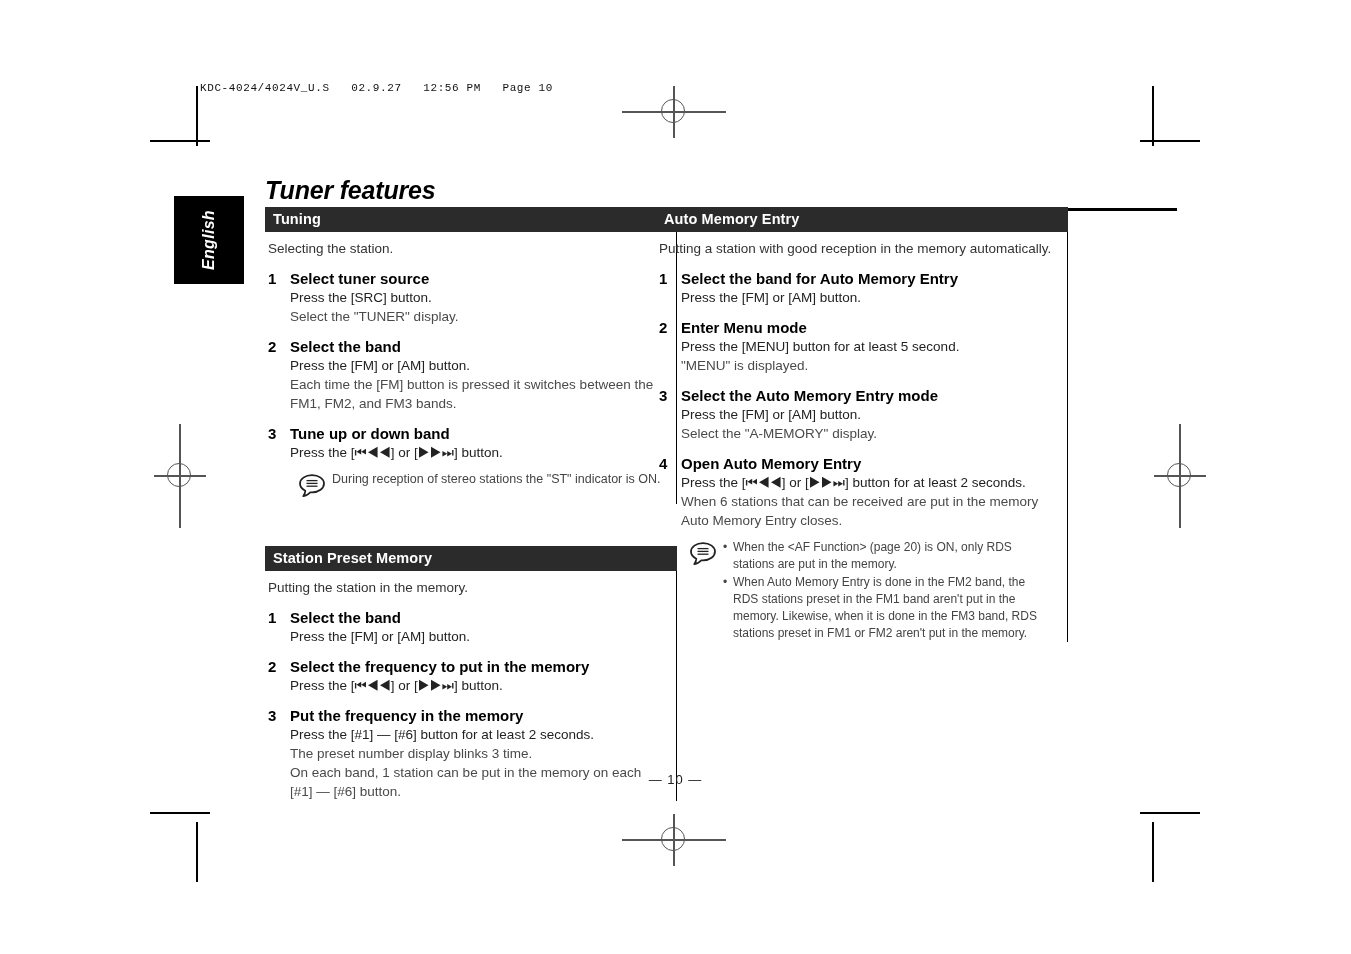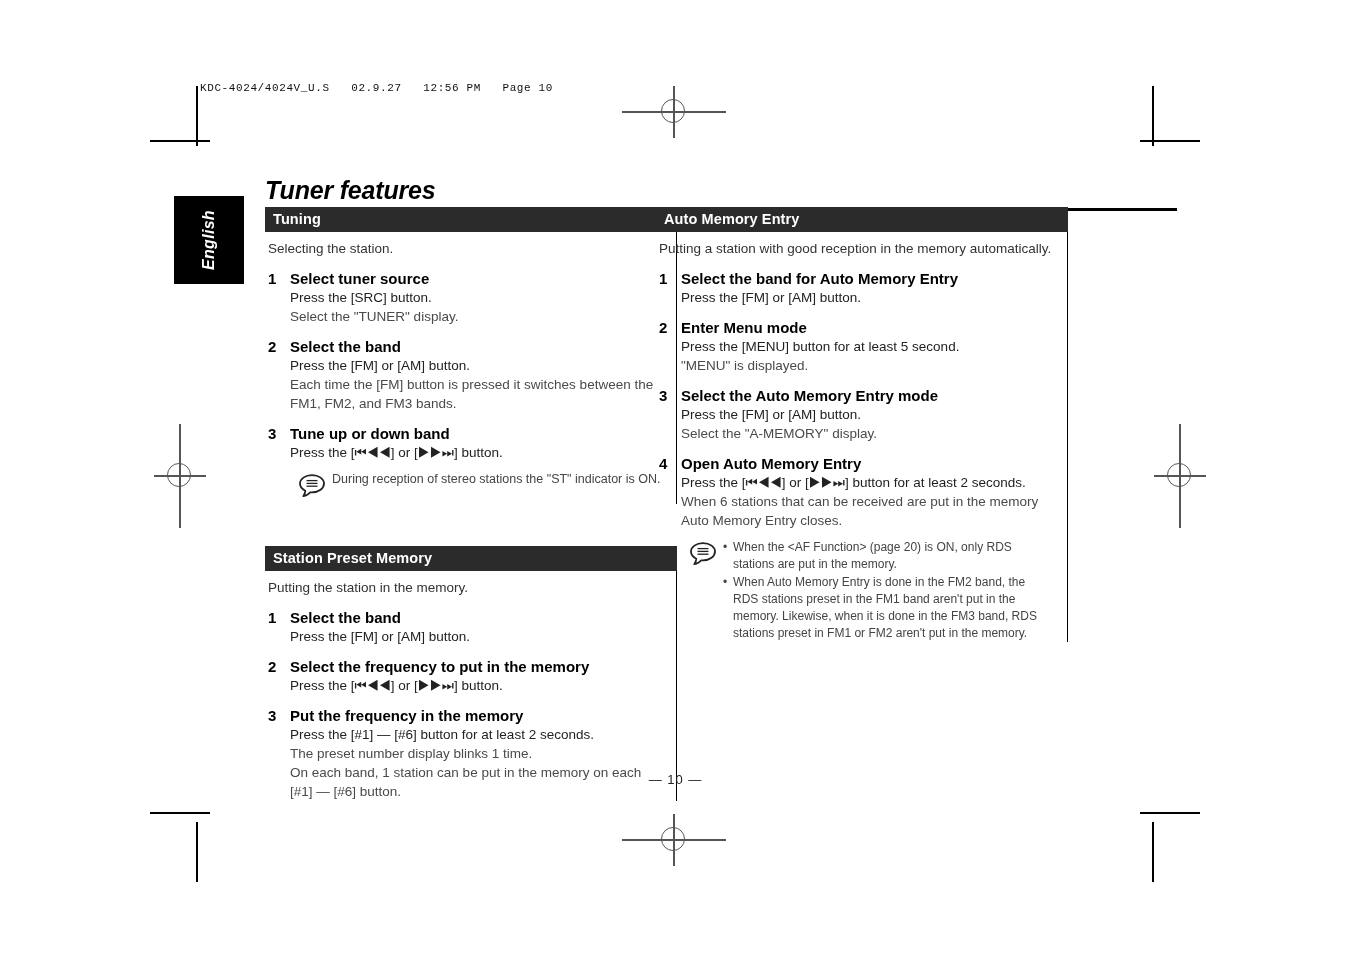--- a/index.html
+++ b/index.html
@@ -336,21 +336,21 @@
       <div class="step">
         <div class="num">2</div>
         <div class="head">Select the frequency to put in the memory</div>
         <div class="line">Press the [⏮◀◀] or [▶▶⏭] button.</div>
       </div>
 
       <div class="step">
         <div class="num">3</div>
         <div class="head">Put the frequency in the memory</div>
         <div class="line">Press the [#1] — [#6] button for at least 2 seconds.</div>
-        <div class="line dim">The preset number display blinks 1 time.</div>
+        <div class="line dim">The preset number display blinks 3 time.</div>
         <div class="line dim">On each band, 1 station can be put in the memory on each [#1] — [#6] button.</div>
       </div>
     </div>
   </div>
 </div>
 
 <div class="col col-right">
   <div class="section">
     <div class="section-bar">Auto Memory Entry</div>
     <div class="section-body" style="min-height:347px;">

